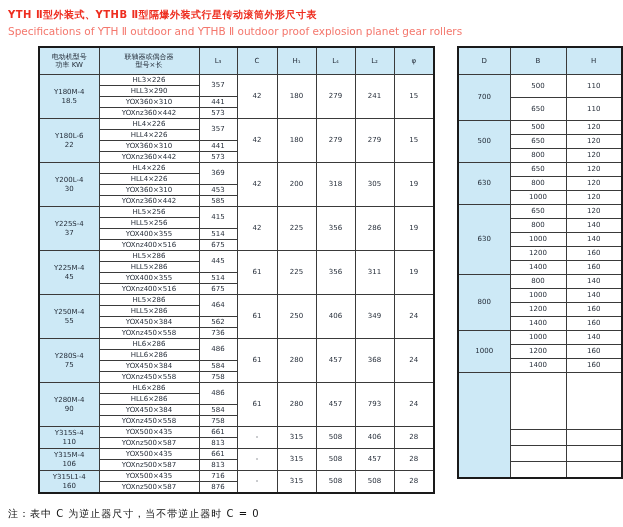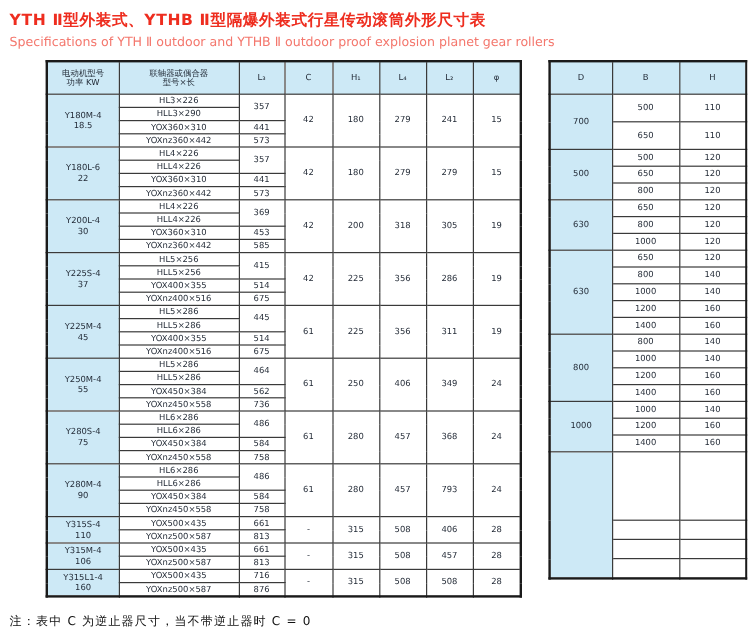--- a/index.html
+++ b/index.html
@@ -1,17 +1,17 @@
 <!DOCTYPE html>
 <html><head>
 <meta charset="utf-8">
 <style>
   html,body{margin:0;padding:0;background:#fff;}
   .page{width:623px;height:527px;background:#ffffff;font-family:"DejaVu Sans",sans-serif;position:relative;overflow:hidden;}
-  .title{color:#ee2d1f;font-weight:bold;font-size:13px;padding:8px 0 0 8px;letter-spacing:0.5px;}
+  .title{color:#ee2d1f;font-weight:bold;font-size:10px;padding:8px 0 0 8px;letter-spacing:0.5px;}
   .subtitle{color:#f4776d;font-size:10.5px;padding:3px 14px 9px 8px;}
   .tables{display:flex;margin-left:38px;gap:22px;align-items:flex-start;}
   table.spec{border-collapse:collapse;border:2px solid #1a1a1a;table-layout:fixed;}
   .spec th,.spec td{border:1px solid #3a3a3a;font-size:7px;text-align:center;padding:0 1px;line-height:1.15;color:#1f2733;overflow:hidden;white-space:nowrap;}
   .spec thead th{background:#cde9f6;height:26px;font-weight:normal;}
   .left-table tbody td{height:10px;}
   .motor,.dcol{background:#cde9f6;}
   .coupling{text-align:left;padding-left:4px;}
   tr.grp td{border-top:1.8px solid #1a1a1a;}
   .rh22 td{height:22px;}

